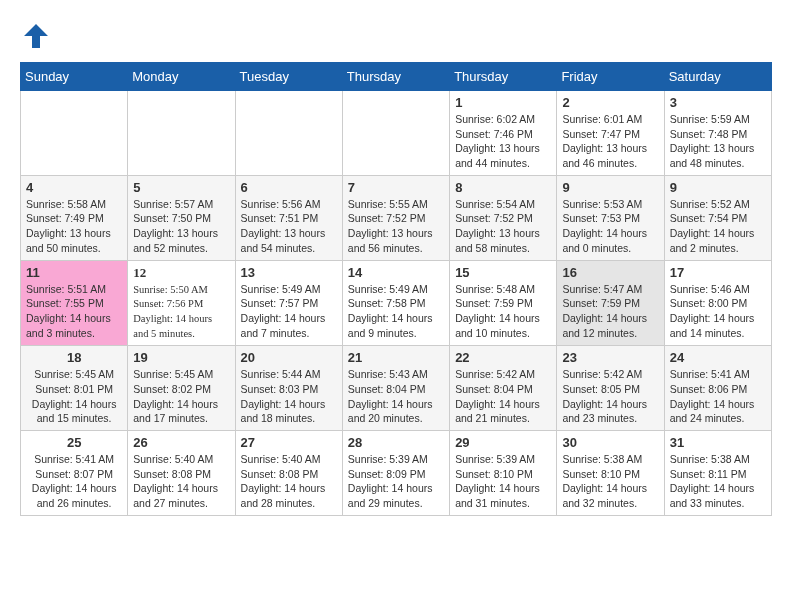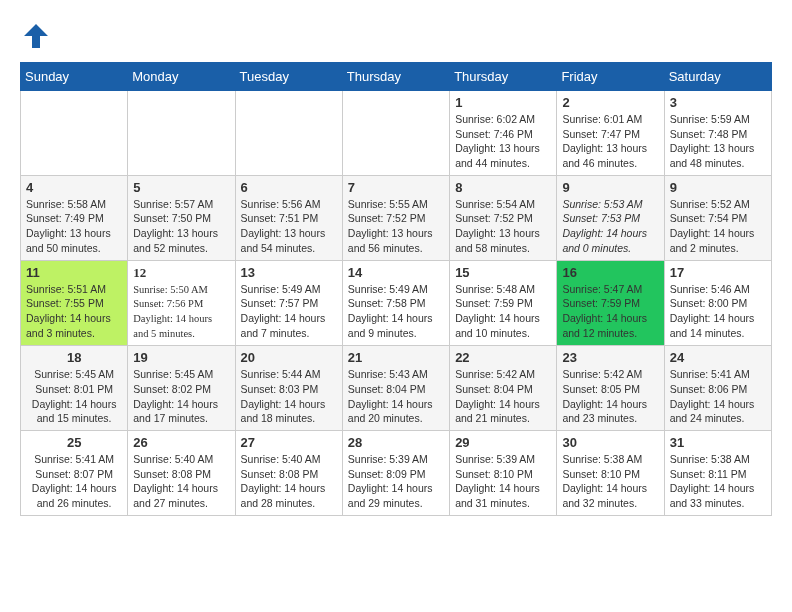--- a/index.html
+++ b/index.html
@@ -188,35 +188,35 @@
         </td>
         <td style="background: rgb(245, 245, 245);">
           <span class="day-number">8</span>
           <div class="day-info" style="white-space: pre-line;">Sunrise: 5:54 AM
 Sunset: 7:52 PM
 Daylight: 13 hours
 and 58 minutes.</div>
         </td>
         <td style="background: rgb(245, 245, 245);">
           <span class="day-number">9</span>
-          <div class="day-info" style="white-space: pre-line; font-style: italic;">Sunrise: 5:53 AM
+          <div class="day-info" style="white-space: pre-line;">Sunrise: 5:53 AM
 Sunset: 7:53 PM
 Daylight: 14 hours
 and 0 minutes.</div>
         </td>
         <td style="background: rgb(245, 245, 245);">
           <span class="day-number">9</span>
           <div class="day-info" style="white-space: pre-line;">Sunrise: 5:52 AM
 Sunset: 7:54 PM
 Daylight: 14 hours
 and 2 minutes.</div>
         </td>
       </tr>
       <tr style="background: rgb(255, 255, 255);">
-        <td style="background: #bef264; margin-left: 45px;">
+        <td style="background: #f9a8d4; margin-left: 45px;">
           <span class="day-number">11</span>
           <div class="day-info" style="white-space: pre-line;">Sunrise: 5:51 AM
 Sunset: 7:55 PM
 Daylight: 14 hours
 and 3 minutes.</div>
         </td>
         <td style="background: rgb(255, 255, 255); font-family: Liberation Serif, serif;">
           <span class="day-number">12</span>
           <div class="day-info" style="white-space: pre-line;">Sunrise: 5:50 AM
 Sunset: 7:56 PM
@@ -237,21 +237,21 @@
 Daylight: 14 hours
 and 9 minutes.</div>
         </td>
         <td style="background: rgb(255, 255, 255);">
           <span class="day-number">15</span>
           <div class="day-info" style="white-space: pre-line;">Sunrise: 5:48 AM
 Sunset: 7:59 PM
 Daylight: 14 hours
 and 10 minutes.</div>
         </td>
-        <td style="background: #22c55e; margin-left: 44px;">
+        <td style="background: #e5e5e5; margin-left: 44px;">
           <span class="day-number">16</span>
           <div class="day-info" style="white-space: pre-line;">Sunrise: 5:47 AM
 Sunset: 7:59 PM
 Daylight: 14 hours
 and 12 minutes.</div>
         </td>
         <td style="background: rgb(255, 255, 255);">
           <span class="day-number">17</span>
           <div class="day-info" style="white-space: pre-line;">Sunrise: 5:46 AM
 Sunset: 8:00 PM

